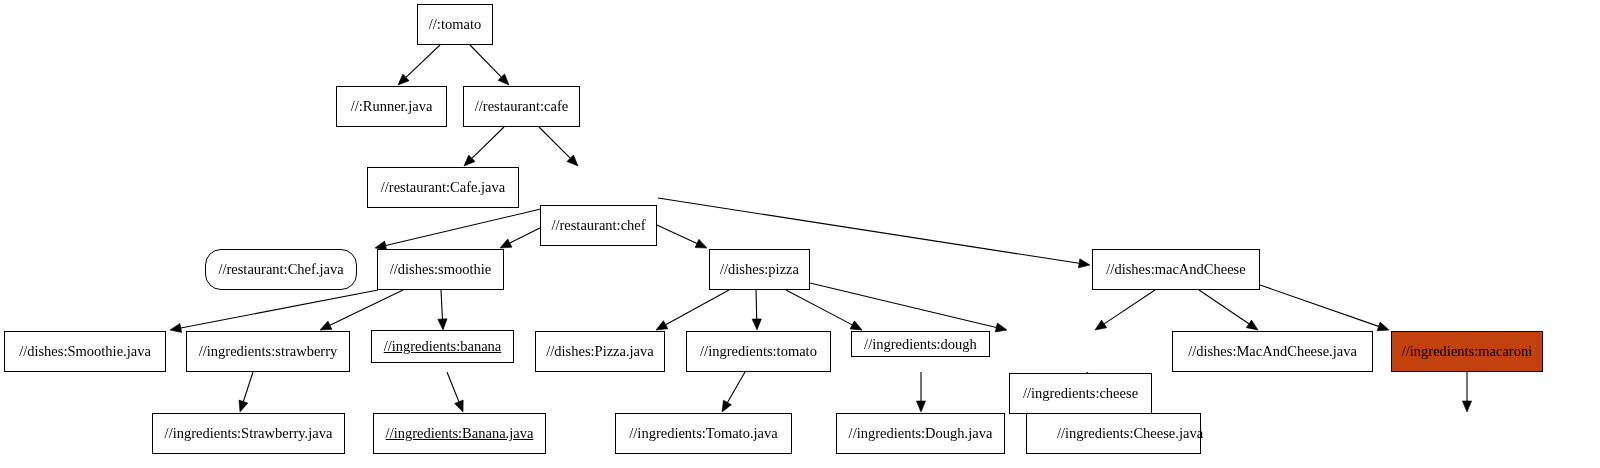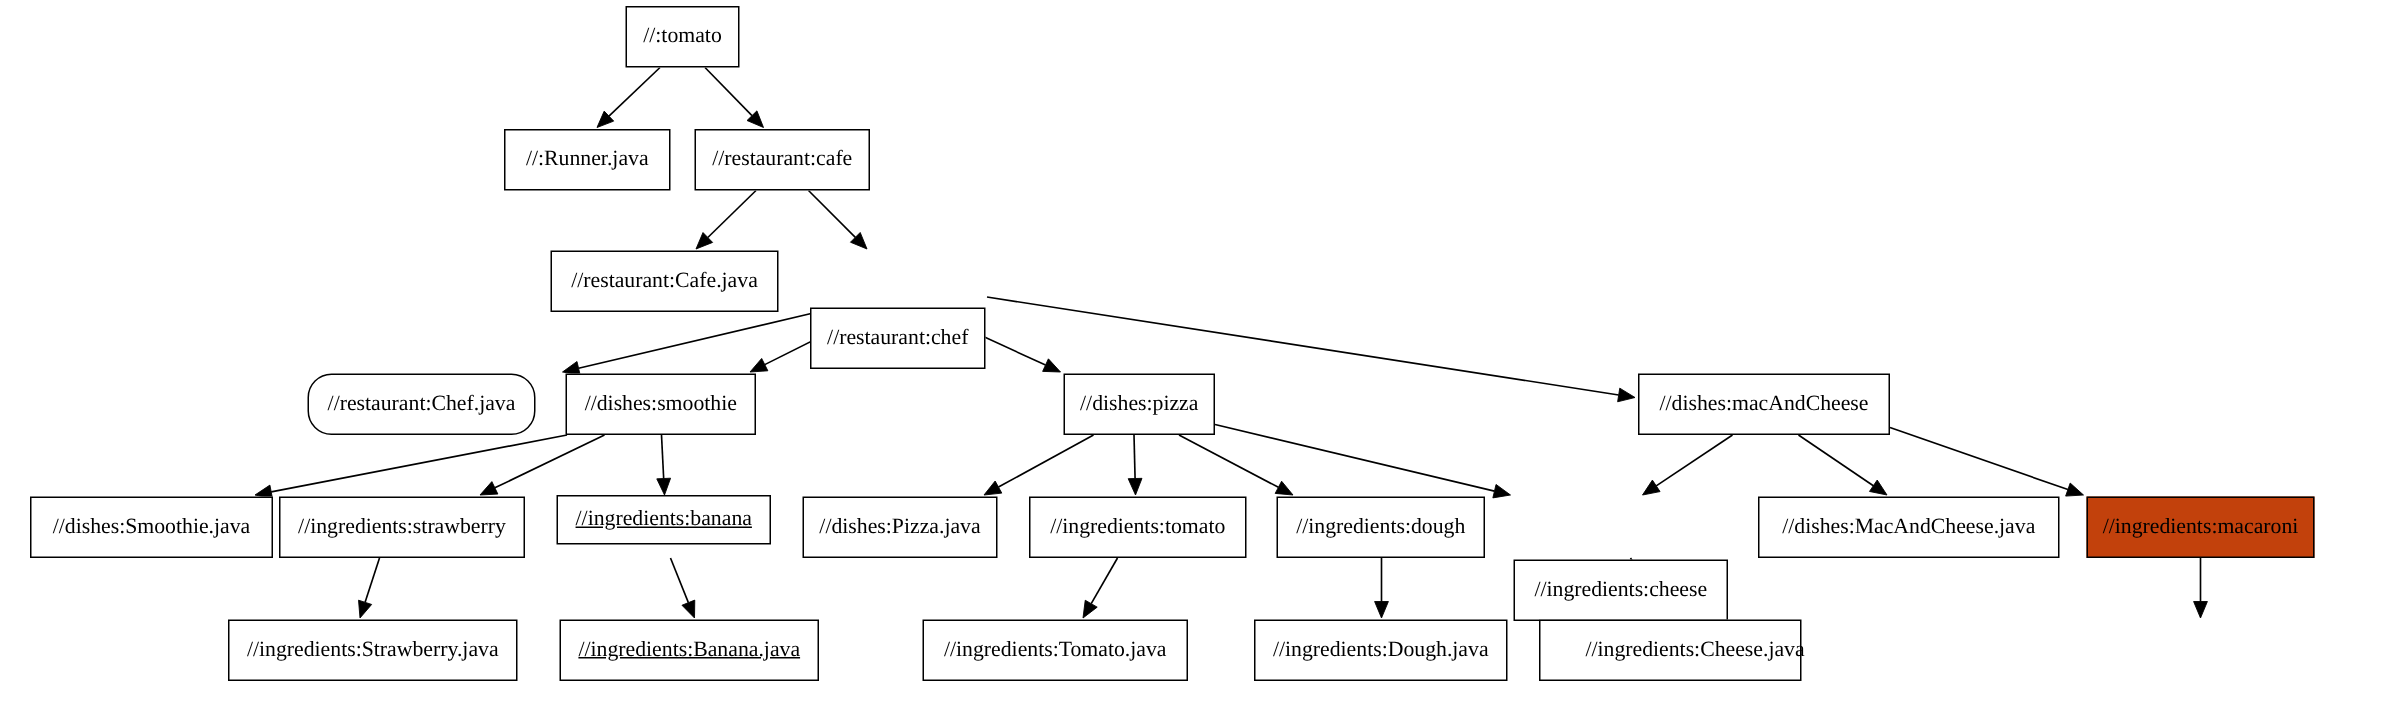--- a/index.html
+++ b/index.html
@@ -182,36 +182,36 @@
       </div>
       <div class="graph-node" style="left: 377px; top: 249px; width: 127px; height: 41px; background: rgb(255, 255, 255); border-color: rgb(0, 0, 0);">
         <span class="node-label">//dishes:smoothie</span>
       </div>
       <div class="graph-node" style="left: 709px; top: 249px; width: 101px; height: 41px; background: rgb(255, 255, 255); border-color: rgb(0, 0, 0);">
         <span class="node-label">//dishes:pizza</span>
       </div>
       <div class="graph-node" style="left: 1092px; top: 249px; width: 168px; height: 41px; background: rgb(255, 255, 255); border-color: rgb(0, 0, 0);">
         <span class="node-label">//dishes:macAndCheese</span>
       </div>
-      <div class="graph-node" style="left: 4px; top: 331px; width: 162px; height: 41px; background: rgb(255, 255, 255); border-color: rgb(0, 0, 0); margin-left: 16px;">
+      <div class="graph-node" style="left: 4px; top: 331px; width: 162px; height: 41px; background: rgb(255, 255, 255); border-color: rgb(0, 0, 0);">
         <span class="node-label">//dishes:Smoothie.java</span>
       </div>
       <div class="graph-node" style="left: 186px; top: 331px; width: 164px; height: 41px; background: rgb(255, 255, 255); border-color: rgb(0, 0, 0);">
         <span class="node-label">//ingredients:strawberry</span>
       </div>
       <div class="graph-node" style="left: 371px; top: 330px; width: 143px; height: 33px; background: rgb(255, 255, 255); border-color: rgb(0, 0, 0); text-decoration: underline;">
         <span class="node-label">//ingredients:banana</span>
       </div>
       <div class="graph-node" style="left: 535px; top: 331px; width: 130px; height: 41px; background: rgb(255, 255, 255); border-color: rgb(0, 0, 0);">
         <span class="node-label">//dishes:Pizza.java</span>
       </div>
       <div class="graph-node" style="left: 686px; top: 331px; width: 145px; height: 41px; background: rgb(255, 255, 255); border-color: rgb(0, 0, 0);">
         <span class="node-label">//ingredients:tomato</span>
       </div>
-      <div class="graph-node" style="left: 851px; top: 331px; width: 139px; height: 41px; background: rgb(255, 255, 255); border-color: rgb(0, 0, 0);">
+      <div class="graph-node" style="left: 851px; top: 331px; width: 139px; height: 26px; background: rgb(255, 255, 255); border-color: rgb(0, 0, 0);">
         <span class="node-label">//ingredients:dough</span>
       </div>
       <div class="graph-node" style="left: 1009px; top: 331px; width: 143px; height: 41px; background: rgb(255, 255, 255); border-color: rgb(0, 0, 0); margin-top: 42px;">
         <span class="node-label">//ingredients:cheese</span>
       </div>
       <div class="graph-node" style="left: 1172px; top: 331px; width: 201px; height: 41px; background: rgb(255, 255, 255); border-color: rgb(0, 0, 0);">
         <span class="node-label">//dishes:MacAndCheese.java</span>
       </div>
       <div class="graph-node" style="left: 1391px; top: 331px; width: 152px; height: 41px; background: #c2410c; border-color: rgb(0, 0, 0);">
         <span class="node-label">//ingredients:macaroni</span>

